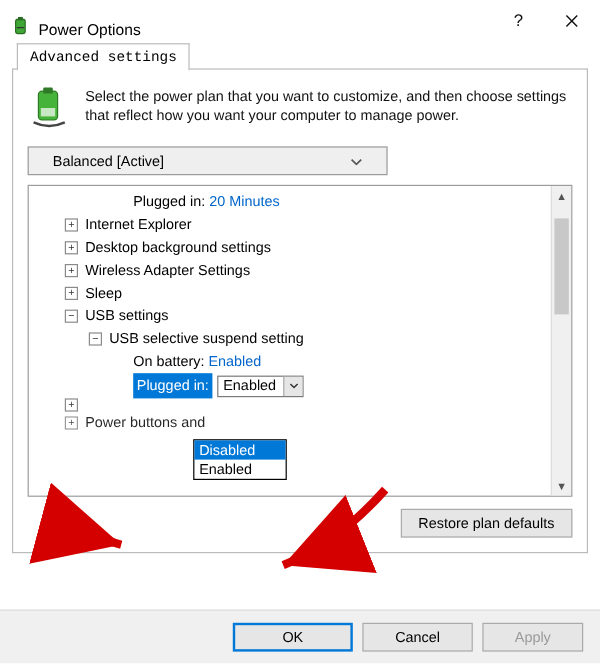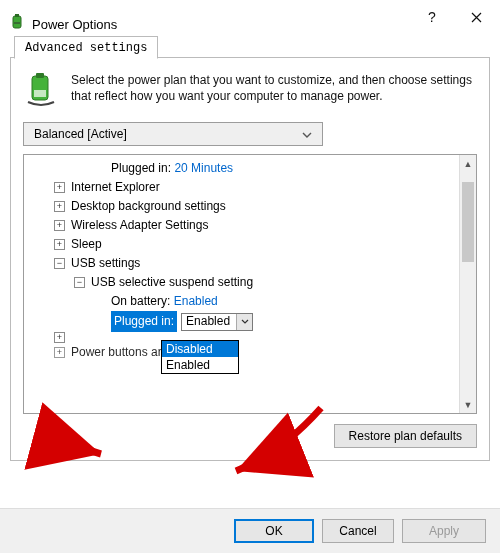--- a/index.html
+++ b/index.html
@@ -45,21 +45,21 @@
     position: relative;
   }
   .intro { display: flex; gap: 12px; margin-bottom: 14px; }
   .intro-icon { width: 36px; height: 36px; flex: none; }
   .intro-text { font-size: 12px; line-height: 1.35; color:#111; }
   .plan-select {
     border: 1px solid #9c9c9c;
     background: #efefef;
     height: 24px;
     display: flex; align-items: center; justify-content: space-between;
-    padding: 0 10px;
+    padding: 0 20px;
     margin-bottom: 8px;
     width: 300px;
   }
   .tree-wrap {
     border: 1px solid #9c9c9c;
     height: 260px;
     position: relative;
     background: #fff;
     overflow: hidden;
   }
@@ -238,21 +238,21 @@
         </div>
         <div class="node indent1">
           <span class="pm">+</span>
         </div>
         <div class="node indent1" style="opacity:.85;">
           <span class="pm">+</span>
           <span>Power buttons and</span>
         </div>
       </div>
 
-      <div class="dropdown" style="left:137px; top:185px; width:78px;">
+      <div class="dropdown" style="left:137px; top:211px; width:78px;">
         <div class="opt hi">Disabled</div>
         <div class="opt">Enabled</div>
       </div>
 
       <div class="tree-scroll">
         <div class="arrow">▲</div>
         <div class="track">
             <div class="thumb"></div>
           </div>
         <div class="arrow">▼</div>
@@ -269,16 +269,16 @@
       <path d="M310 350 Q270 395 225 413" stroke="#d40000" stroke-width="7" fill="none" marker-end="url(#ah)"></path>
     </svg>
 
     <div class="restore-row">
       <div class="btn">Restore plan defaults</div>
     </div>
   </div>
 </div>
 
 <div class="button-row">
-  <div class="btn primary" style="width:80px">OK</div>
-  <div class="btn" style="width:72px">Cancel</div>
+  <div class="btn primary" style="width:100px">OK</div>
+  <div class="btn" style="width:92px">Cancel</div>
   <div class="btn disabled" style="width:84px">Apply</div>
 </div>
 
 </body></html>

